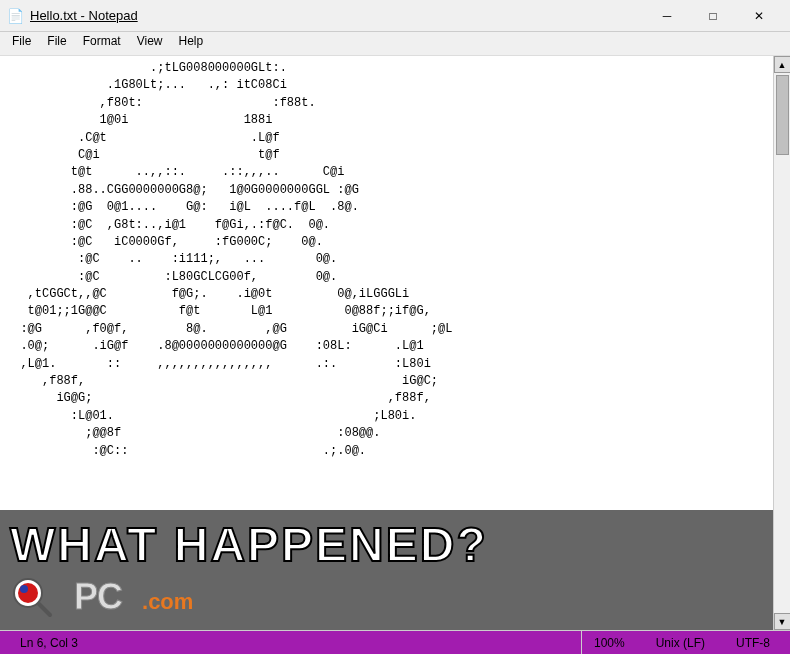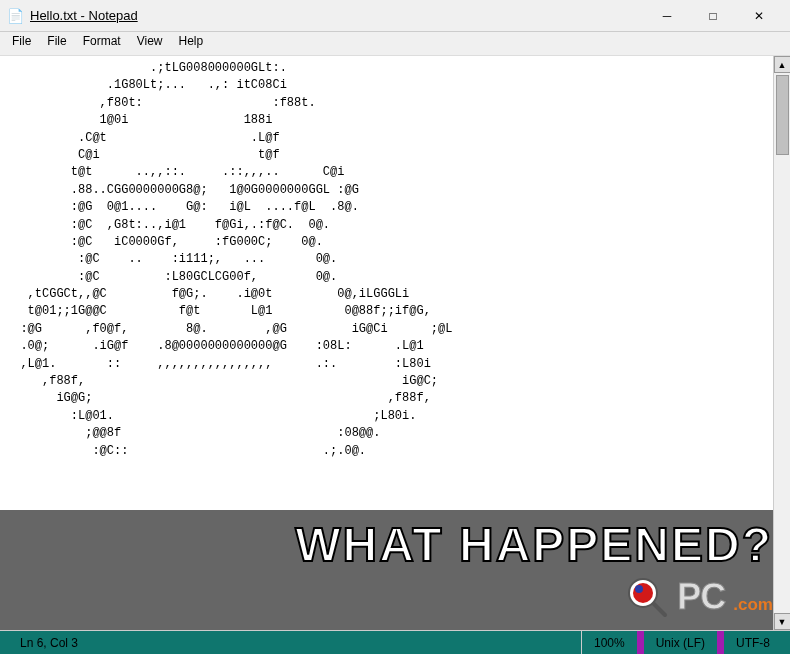--- a/index.html
+++ b/index.html
@@ -129,21 +129,21 @@
       background: #c0c0c0;
       border: 1px solid #999;
       position: absolute;
       top: 2px;
       left: 2px;
     }
 
     
     .status-bar {
       height: 24px;
-      background: #0f766e;
+      background: #a21caf;
       border-top: 1px solid #ccc;
       display: flex;
       align-items: center;
       padding: 0 8px;
       font-size: 12px;
       color: #000;
       flex-shrink: 0;
       gap: 0;
     }
     .status-section {
@@ -177,40 +177,40 @@
       background: rgba(0,0,0,0.6);
     }
     .watermark-content {
       position: absolute;
       bottom: 0;
       left: 0;
       right: 0;
       height: 120px;
       display: flex;
       flex-direction: column;
-      align-items: flex-end;
+      align-items: flex-start;
       justify-content: center;
       padding-left: 10px;
     }
     .what-happened-text {
       font-family: Arial Black, Arial, sans-serif;
       font-size: 48px;
       font-weight: 900;
       color: #fff;
       letter-spacing: 2px;
       text-transform: uppercase;
       -webkit-text-stroke: 2px #000;
       line-height: 1;
       margin-bottom: 4px;
     }
     
     .pcrisk-logo {
       display: flex;
       align-items: center;
-      gap: 8px;
+      gap: 20px;
       margin-top: 2px;
     }
     .magnifier-icon {
       width: 44px;
       height: 44px;
       flex-shrink: 0;
     }
     .pc-text {
       font-family: Arial Black, Arial, sans-serif;
       font-size: 36px;
@@ -221,21 +221,21 @@
     }
     .risk-text {
       font-family: Arial Black, Arial, sans-serif;
       font-size: 36px;
       font-weight: 900;
       color: #e87820;
       letter-spacing: -1px;
     }
     .dot-com {
       font-family: Arial, sans-serif;
-      font-size: 17px;
+      font-size: 22px;
       font-weight: bold;
       color: #e87820;
       align-self: flex-end;
       margin-bottom: 4px;
     }
   </style>
 </head>
 <body>
 
 <div class="title-bar">

